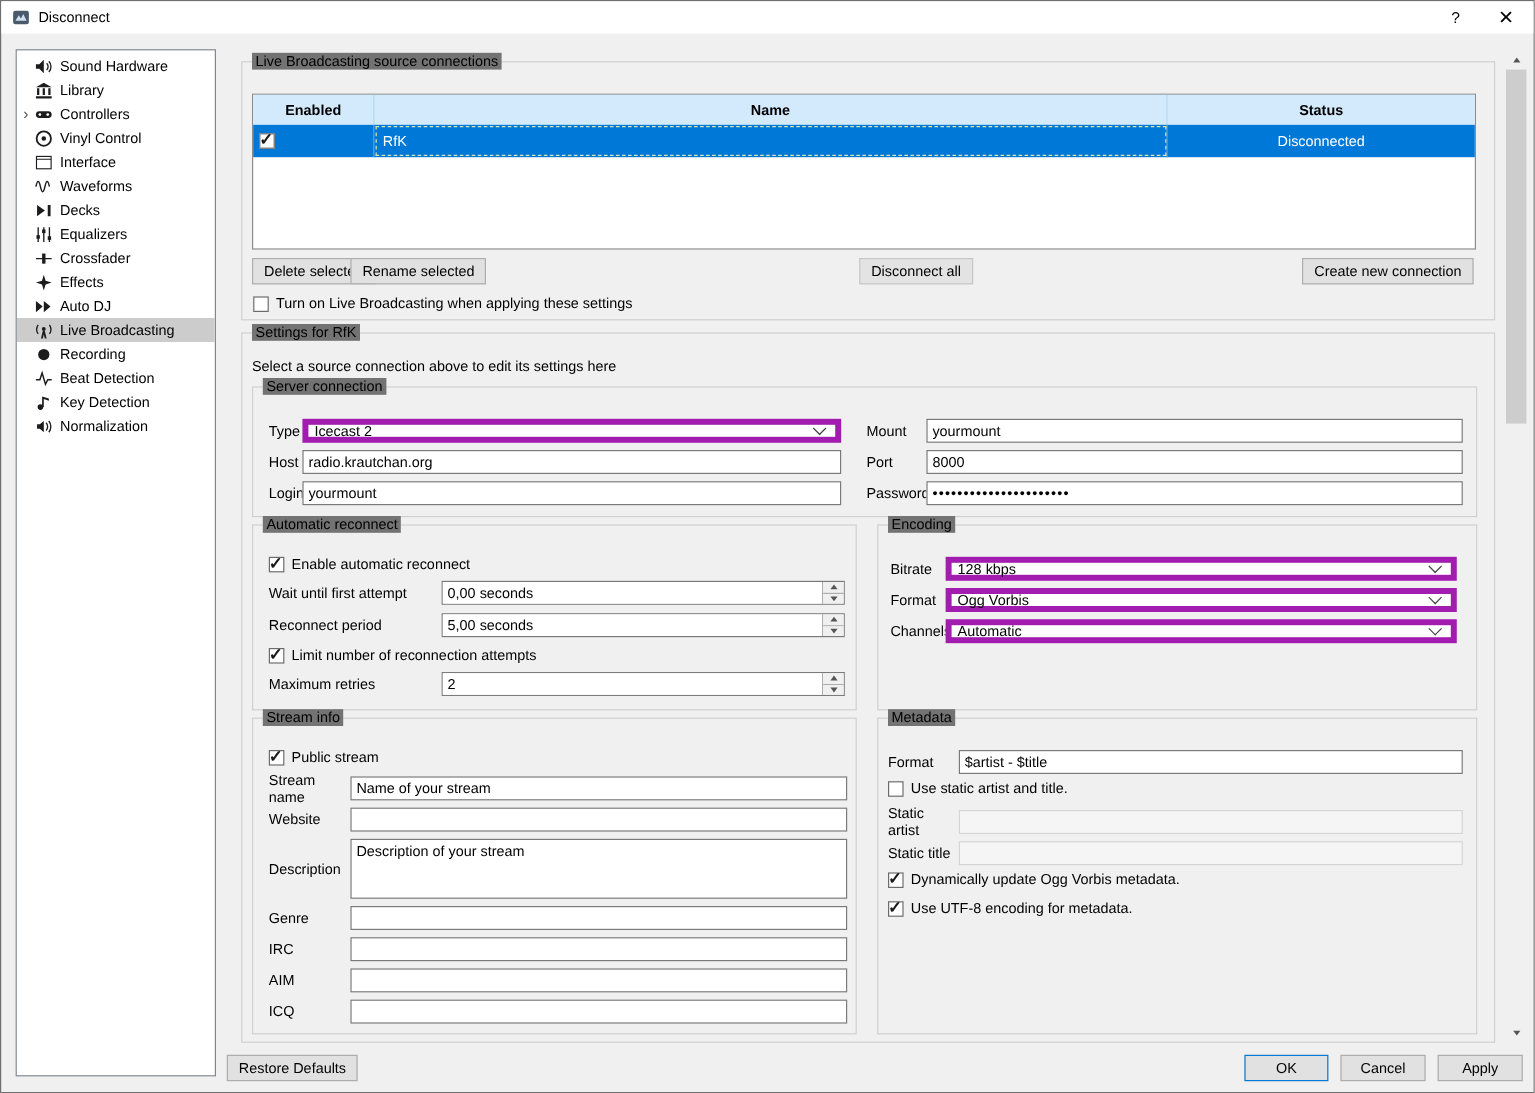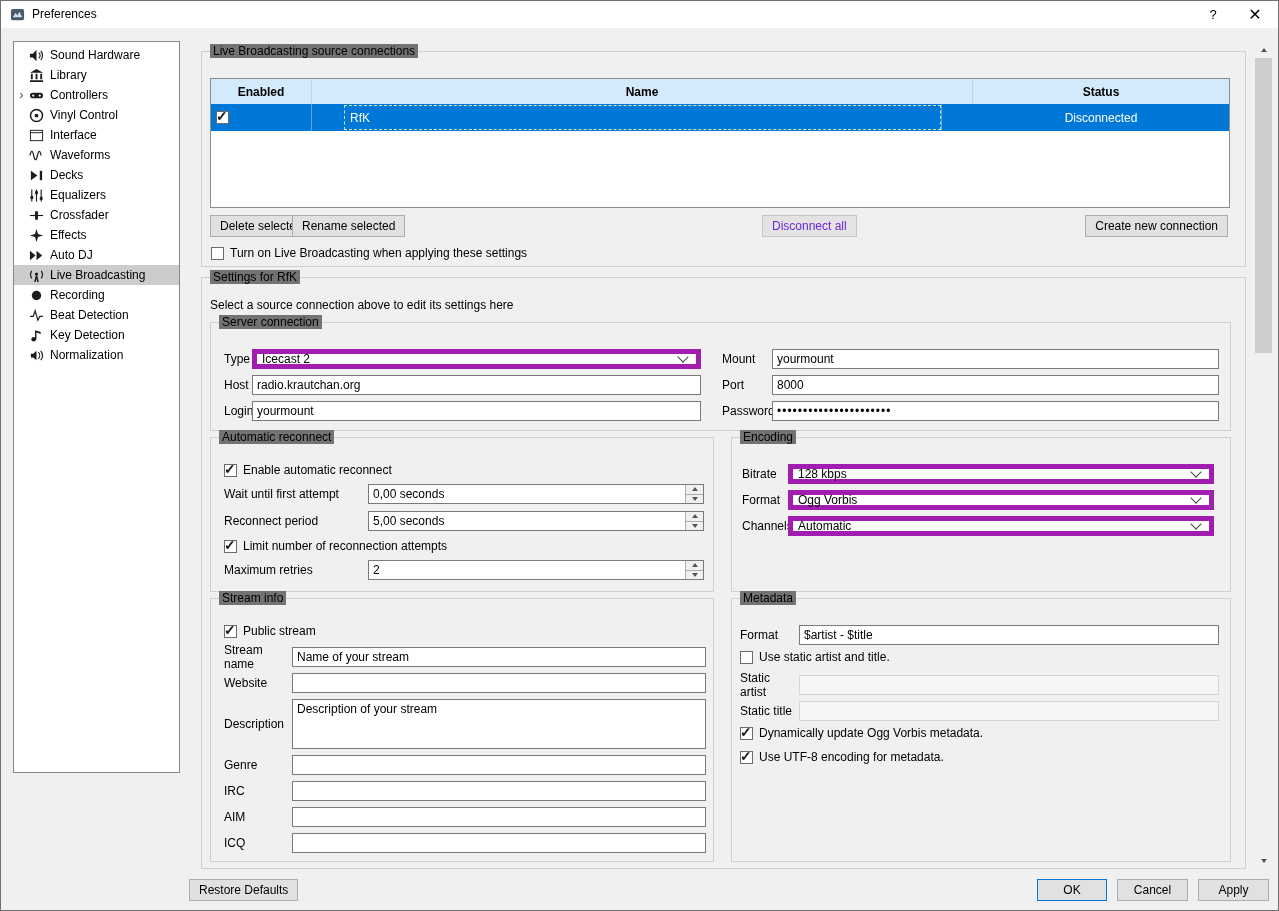--- a/index.html
+++ b/index.html
@@ -7,46 +7,46 @@
     font-family:"Liberation Sans",sans-serif;font-size:12px;color:#000;
     border:1px solid #6f6f6f;box-sizing:border-box;overflow:hidden;}
   
   .titlebar{position:absolute;left:0;top:0;right:0;height:27px;background:#fff;}
   .app-icon{position:absolute;left:9px;top:6px;width:15px;height:15px;}
   .win-title{position:absolute;left:31px;top:6px;font-size:12px;}
   .tbtn{position:absolute;top:0;width:42px;height:27px;display:flex;align-items:center;justify-content:center;cursor:default;}
   .tbtn.help{right:44px;font-size:13px;}
   .tbtn.close{right:2px;font-size:16px;}
   
-  .sidebar{position:absolute;left:12px;top:40px;width:167px;height:732px;background:#fff;
+  .sidebar{position:absolute;left:12px;top:40px;width:167px;height:856px;background:#fff;
     border:1px solid #828790;box-sizing:border-box;padding-top:3px;overflow:hidden;}
   .side-item{height:20px;display:flex;align-items:center;}
   .side-item.selected{background:#cccccc;}
   .side-gutter{width:15px;flex:none;text-align:center;color:#555;font-size:13px;line-height:14px;}
   .side-icon{width:19px;flex:none;display:flex;align-items:center;}
   .side-icon svg{fill:#1c1c1c;display:block;}
   .side-label{padding-left:2px;white-space:nowrap;}
   
   .gb{position:absolute;border:1px solid #d0d0d0;box-sizing:border-box;}
   .legend{position:absolute;top:-8px;left:8px;background:#737373;padding:0 3px;white-space:nowrap;}
   
   .conn-table{position:absolute;left:8px;top:26px;width:1020px;height:130px;background:#fff;
     border:1px solid #8c8c8c;box-sizing:border-box;}
   .t-head{display:grid;grid-template-columns:101px 1fr 256px;height:25px;background:#d3e9fc;font-weight:bold;}
   .t-head>div{display:flex;align-items:center;justify-content:center;border-right:1px solid #b5d9f3;box-sizing:border-box;}
   .t-head>div:last-child{border-right:none;}
-  .t-row{display:grid;grid-template-columns:101px 1fr 256px;height:27px;background:#0078d7;color:#fff;gap:31px;}
+  .t-row{display:grid;grid-template-columns:101px 1fr 256px;height:27px;background:#0078d7;color:#fff;}
   .t-cell-enabled{display:flex;align-items:center;padding-left:5px;border-right:1px solid #5aa2e0;box-sizing:border-box;}
   .t-cell-name{display:flex;align-items:center;padding-left:7px;border-right:1px solid #5aa2e0;box-sizing:border-box;
     outline:1px dashed #d9e6a8;outline-offset:-2px;}
   .t-cell-status{display:flex;align-items:center;justify-content:center;}
   
   .btn{position:absolute;height:22px;background:#e1e1e1;border:1px solid #adadad;
     display:flex;align-items:center;justify-content:center;padding:0 9px;box-sizing:border-box;white-space:nowrap;}
-  .btn.disabled{color:#6d28d9;border-color:#c6c6c6;background:#e3e3e3;margin-left:46px;}
+  .btn.disabled{color:#000000;border-color:#c6c6c6;background:#e3e3e3;}
   .btn.default{border:1px solid #0078d7;}
   .cb{position:relative;width:13px;height:13px;border:1px solid #6b6b6b;background:#fff;
     display:inline-block;flex:none;box-sizing:border-box;}
   .cb.checked::after{content:"✓";position:absolute;left:-1px;top:-4px;font-size:14px;font-weight:bold;color:#1a1a1a;}
   .cbrow{position:absolute;display:flex;align-items:center;gap:6px;height:16px;white-space:nowrap;}
   .tb{background:#fff;border:1px solid #7a7a7a;height:20px;box-sizing:border-box;padding:0 4px;
     font:12px "Liberation Sans",sans-serif;width:100%;}
   .tb:disabled{background:#f5f5f5;border-color:#d5d5d5;}
   .ta{background:#fff;border:1px solid #7a7a7a;box-sizing:border-box;padding:2px 4px;resize:none;
     font:12px "Liberation Sans",sans-serif;width:100%;height:50px;}
@@ -86,21 +86,21 @@
 
 <div id="window">
 
   <div class="titlebar">
     <span class="app-icon">
       <svg viewBox="0 0 16 16" width="15" height="15">
           <rect x="1" y="2" width="14" height="12" rx="2" fill="#4a5a6a"></rect>
           <path d="M3 11l3-5 2 3 2-4 3 6z" fill="#cfe0ee"></path>
         </svg>
     </span>
-    <span class="win-title">Preferences</span>
+    <span class="win-title">Disconnect</span>
     <div class="tbtn help">?</div>
     <div class="tbtn close">✕</div>
   </div>
 
   <div class="sidebar">
     <div class="side-item">
       <span class="side-gutter"></span>
       <span class="side-icon">
           <svg viewBox="0 0 16 16" width="15" height="15">
             <path d="M1 6h3l4-4v12l-4-4H1z"></path>

